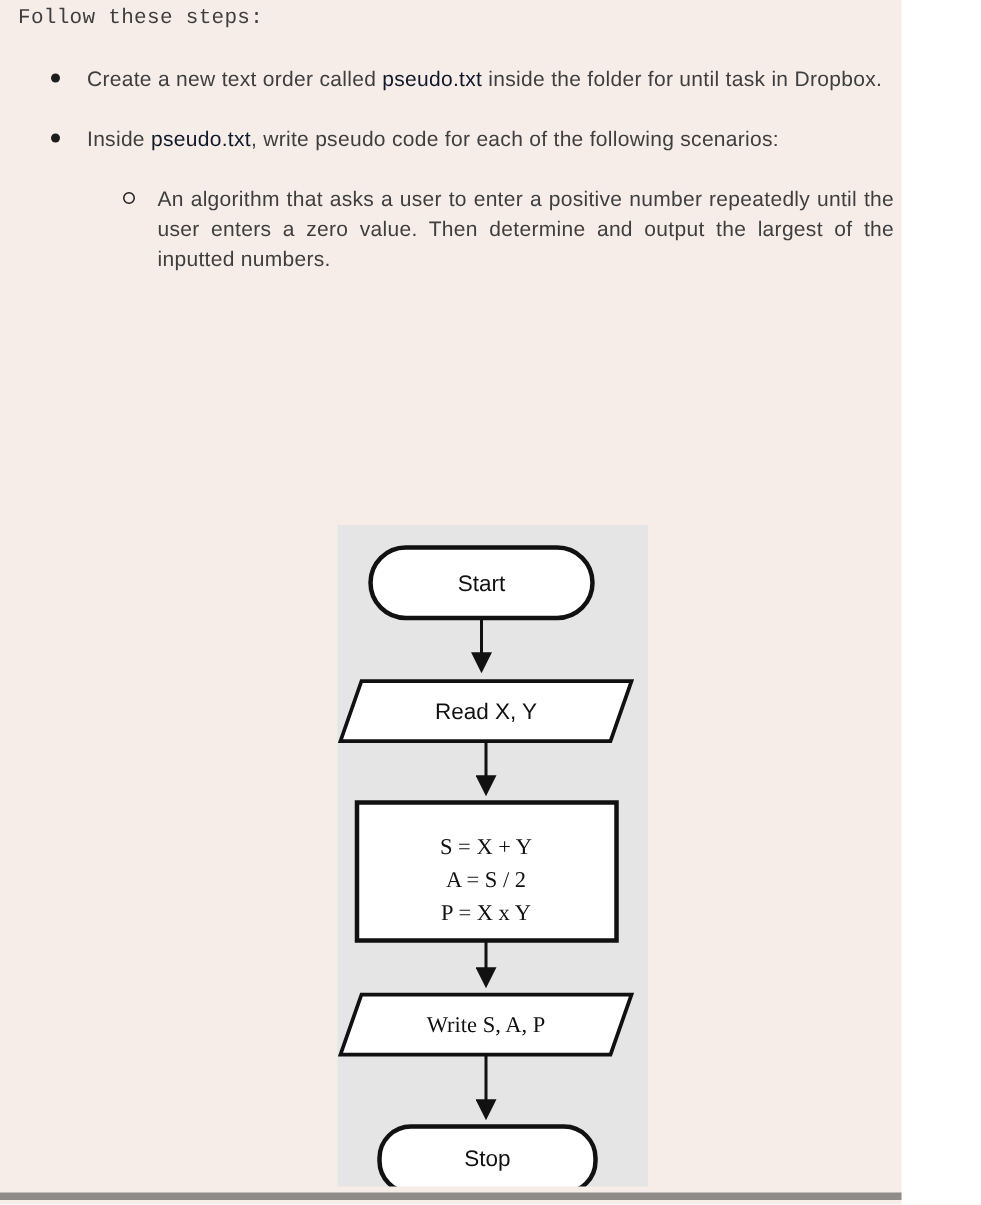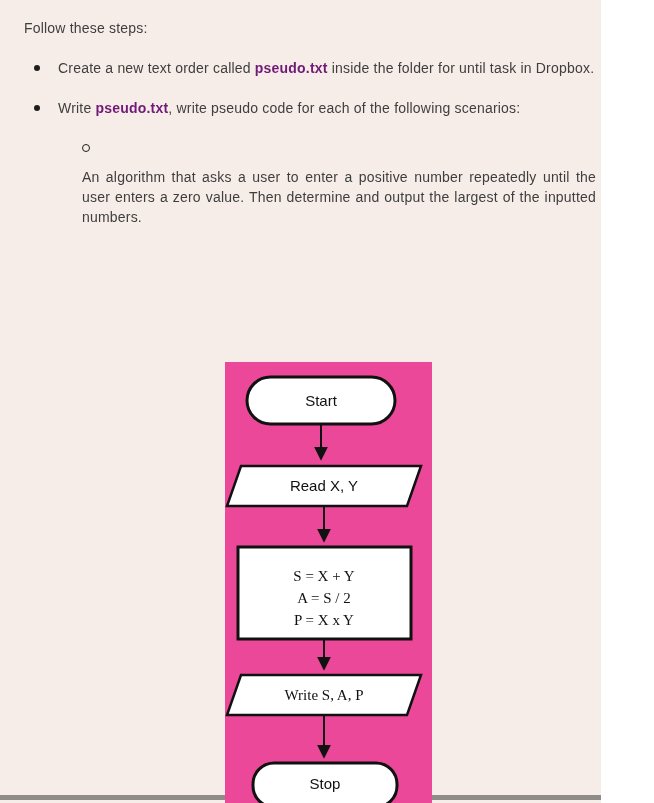--- a/index.html
+++ b/index.html
@@ -16,30 +16,31 @@
     left: 0; top: 0;
     width: 601px;
     height: 803px;
     background: #f6ede9;
     color: #3f3e3e;
     font-size: 14px;
     line-height: 20px;
     letter-spacing: 0.2px;
   }
   .intro {
-    padding: 2px 0 0 24px;
-    margin: 16px 0 20px 0;
+    padding: 2px 0 0 12px;
+    margin: 0 0 20px 0;
+    font-family: Liberation Mono, monospace;
   }
   .li {
     display: flex;
     align-items: flex-start;
     margin-bottom: 20px;
   }
   .l1 { margin-left: 34px; margin-right: 5px; }
-  .l2 { margin-left: 82px; margin-right: 5px; flex-direction: column; }
+  .l2 { margin-left: 82px; margin-right: 5px; }
   .mk1 {
     flex: 0 0 24px;
     padding-top: 7px;
   }
   .mk1 .dot {
     display: block;
     width: 6px; height: 6px;
     border-radius: 50%;
     background: #1d1d1d;
   }
@@ -51,37 +52,37 @@
     display: block;
     width: 6px; height: 6px;
     border-radius: 50%;
     border: 1.5px solid #1d1d1d;
     background: transparent;
   }
   .txt {
     flex: 1 1 auto;
     text-align: justify;
   }
-  .txt b { font-weight: 700; color: #701a75; }
+  .txt b { font-weight: 400; color: #0f172a; }
   .bottom-edge {
     position: absolute;
     left: 0;
     bottom: 3px;
     width: 601px;
     height: 5px;
     background: #8e8b89;
     z-index: 1;
   }
   .flowchart {
     position: absolute;
     left: 225px;
-    top: 362px;
+    top: 350px;
     width: 207px;
     height: 441px;
-    background: #ec4899;
+    background: #e5e5e5;
     z-index: 2;
   }
   .flowchart svg { display:block; }
   .fc-sans {
     font-family: "Liberation Sans", sans-serif;
     font-size: 15px;
     fill: #111111;
   }
   .fc-serif {
     font-family: "Liberation Serif", serif;
@@ -101,21 +102,21 @@
       <span class="mk1">
           <span class="dot"></span>
         </span>
       <div class="txt"><span>Create a new text order called </span><b>pseudo.txt</b><span> inside the folder for until task in Dropbox.</span></div>
     </div>
 
     <div class="li l1">
       <span class="mk1">
           <span class="dot"></span>
         </span>
-      <div class="txt"><span>Write </span><b>pseudo.txt</b><span>, write pseudo code for each of the following scenarios:</span></div>
+      <div class="txt"><span>Inside </span><b>pseudo.txt</b><span>, write pseudo code for each of the following scenarios:</span></div>
     </div>
 
     <div class="li l2">
       <span class="mk2">
           <span class="circle"></span>
         </span>
       <div class="txt">An algorithm that asks a user to enter a positive number repeatedly until the user enters a zero value. Then determine and output the largest of the inputted numbers.</div>
     </div>
 
 

